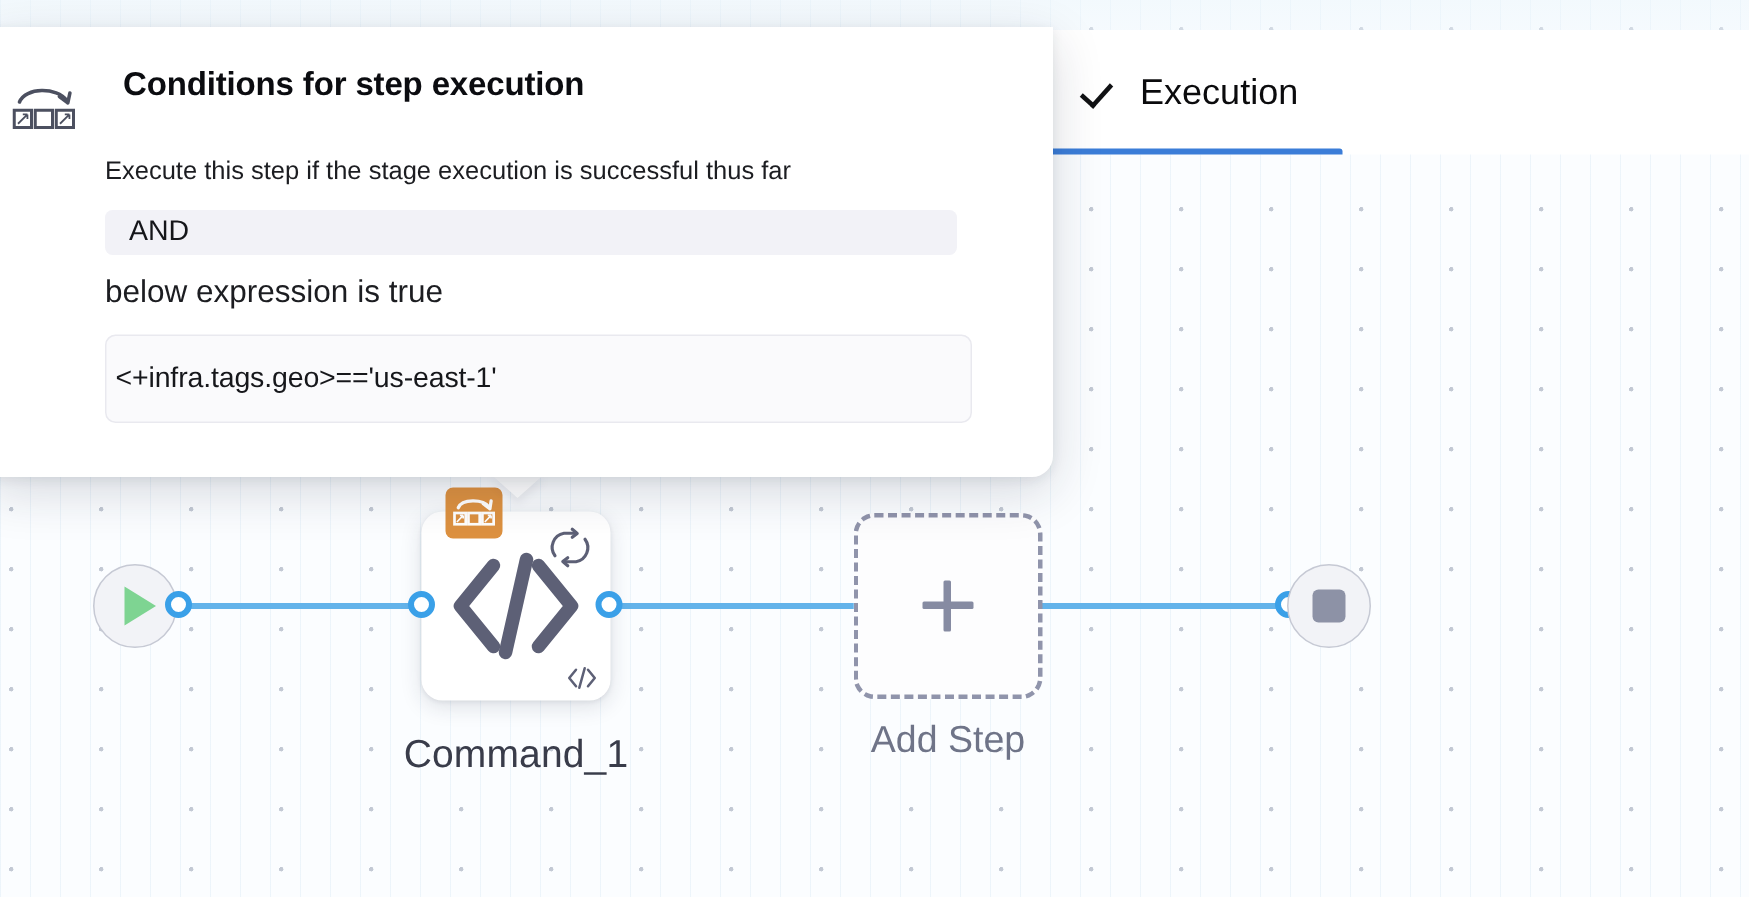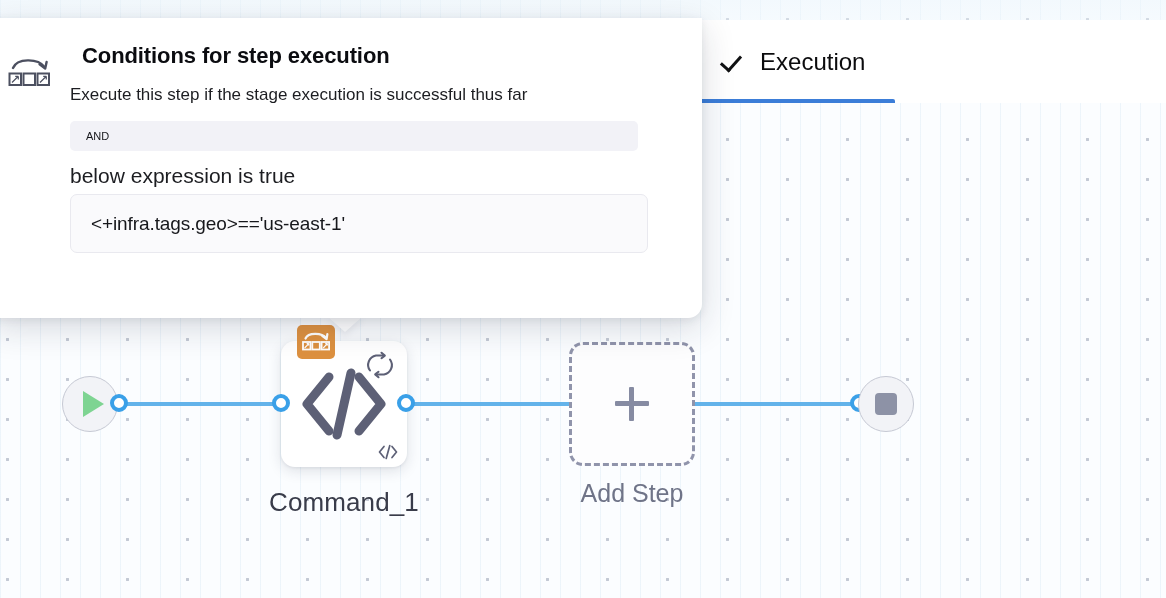--- a/index.html
+++ b/index.html
@@ -140,53 +140,53 @@
     font-size: 22px;
     font-weight: bold;
     color: #0b0c10;
     margin: 0 0 0 12px;
     line-height: 36px;
     letter-spacing: -0.1px;
   }
   .pop-sub {
     font-size: 17px;
     color: #1c1d21;
-    margin-top: 10px;
+    margin-top: 29px;
     line-height: 22px;
   }
   .and-field {
     margin-top: 15px;
     height: 30px;
     background: #f2f2f7;
     border-radius: 5px;
     display: flex;
     align-items: center;
     padding-left: 16px;
     box-sizing: border-box;
-    font-size: 11px;
+    font-size: 19px;
     color: #15161a;
     width: 568px;
   }
   .pop-sub2 {
     font-size: 21px;
     color: #1c1d21;
     margin-top: 14px;
     line-height: 22px;
   }
   .expr-box {
-    margin-top: 7px;
+    margin-top: 17px;
     width: 578px;
     height: 59px;
     background: #fafafc;
     border: 1px solid #e9e9ef;
     border-radius: 7px;
     box-sizing: border-box;
     display: flex;
     align-items: center;
-    padding-left: 20px;
+    padding-left: 6px;
     font-size: 19px;
     color: #16171b;
     letter-spacing: -0.1px;
   }
 
   
   .conn {
     position: absolute;
     height: 4px;
     background: #63b3ea;

